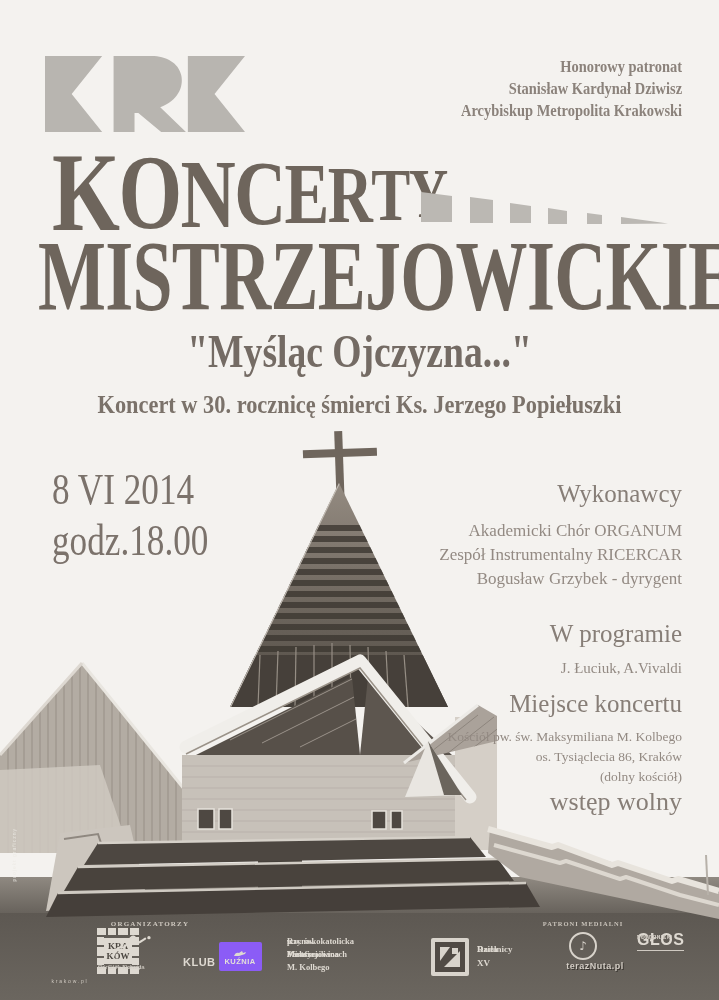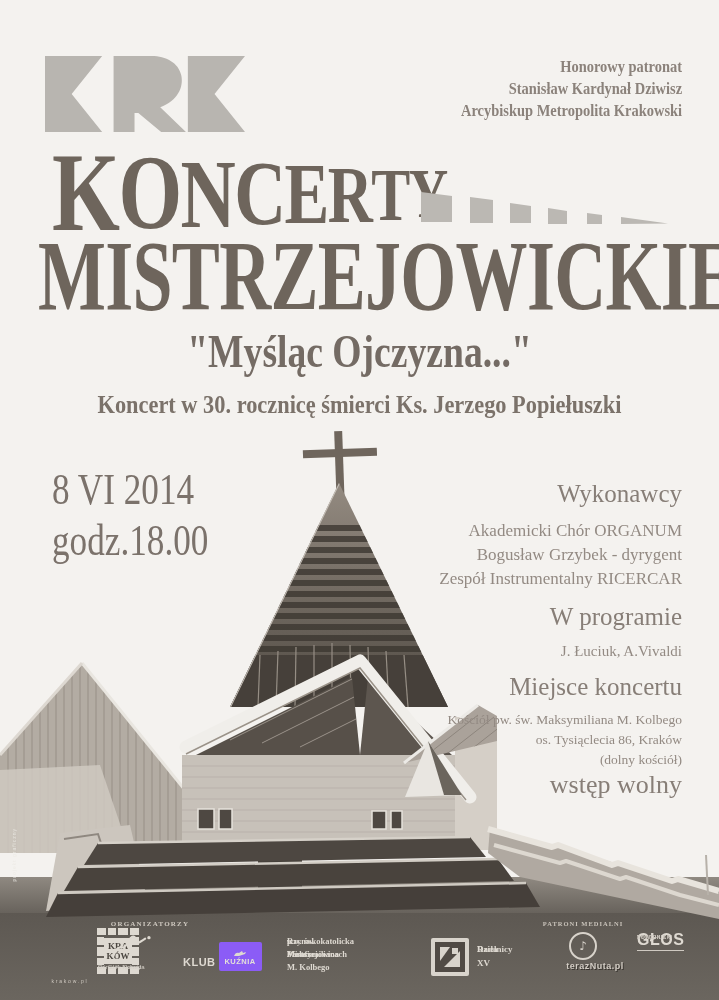--- a/index.html
+++ b/index.html
@@ -48,21 +48,21 @@
   .date{
     position:absolute;left:52px;top:464px;
     font-size:44px;line-height:1.16;color:#7b726b;white-space:nowrap;
     transform:scaleX(.80);transform-origin:left top;
   }
   
   .rcol{position:absolute;right:37px;top:479px;text-align:right;z-index:3;}
   .rhead{font-size:25px;color:#877e77;line-height:30px;}
   .rlines{color:#938a83;}
   .perf-lines{margin-top:10px;font-size:17px;line-height:24px;}
-  .prog-head{margin-top:11px;}
+  .prog-head{margin-top:28px;}
   .prog-lines{margin-top:8px;font-size:15px;line-height:22px;}
   .venue-head{margin-top:10px;}
   .venue-lines{margin-top:8px;font-size:13.5px;line-height:20px;}
   .admission{font-size:26px;color:#877e77;}
   
   .church{position:absolute;left:0;top:425px;width:719px;height:575px;z-index:1;}
   .credit{
     position:absolute;left:11px;top:828px;z-index:4;
     writing-mode:vertical-rl;transform:rotate(180deg);
     font-size:5px;letter-spacing:1px;color:#eceae4;opacity:.85;
@@ -296,22 +296,22 @@
     <polygon points="490,402 719,468 719,494 520,452 488,428" fill="#b0a9a1"></polygon>
     <path d="M488,404 L552,422 L558,420 L612,440 L618,438 L672,456 L678,454 L719,466" fill="none" stroke="#e8e4dd" stroke-width="6" stroke-linejoin="round"></path>
     <path d="M494,420 L560,438 L566,436 L620,454 L626,452 L680,470 L719,480" fill="none" stroke="#ddd8d0" stroke-width="4" stroke-linejoin="round"></path>
     <line x1="706" y1="430" x2="708" y2="470" stroke="#b7b1a9" stroke-width="2"></line>
   </svg>
 
   <div class="rcol">
     <div class="rhead">Wykonawcy</div>
     <div class="rlines perf-lines">
       <div>Akademicki Chór ORGANUM</div>
+      <div>Zespół Instrumentalny RICERCAR</div>
       <div>Bogusław Grzybek - dyrygent</div>
-      <div>Zespół Instrumentalny RICERCAR</div>
     </div>
     <div class="rhead prog-head">W programie</div>
     <div class="rlines prog-lines">
       <div>J. Łuciuk, A.Vivaldi</div>
     </div>
     <div class="rhead venue-head">Miejsce koncertu</div>
     <div class="rlines venue-lines">
       <div>Kościół pw. św. Maksymiliana M. Kolbego</div>
       <div>os. Tysiąclecia 86, Kraków</div>
       <div>(dolny kościół)</div>

